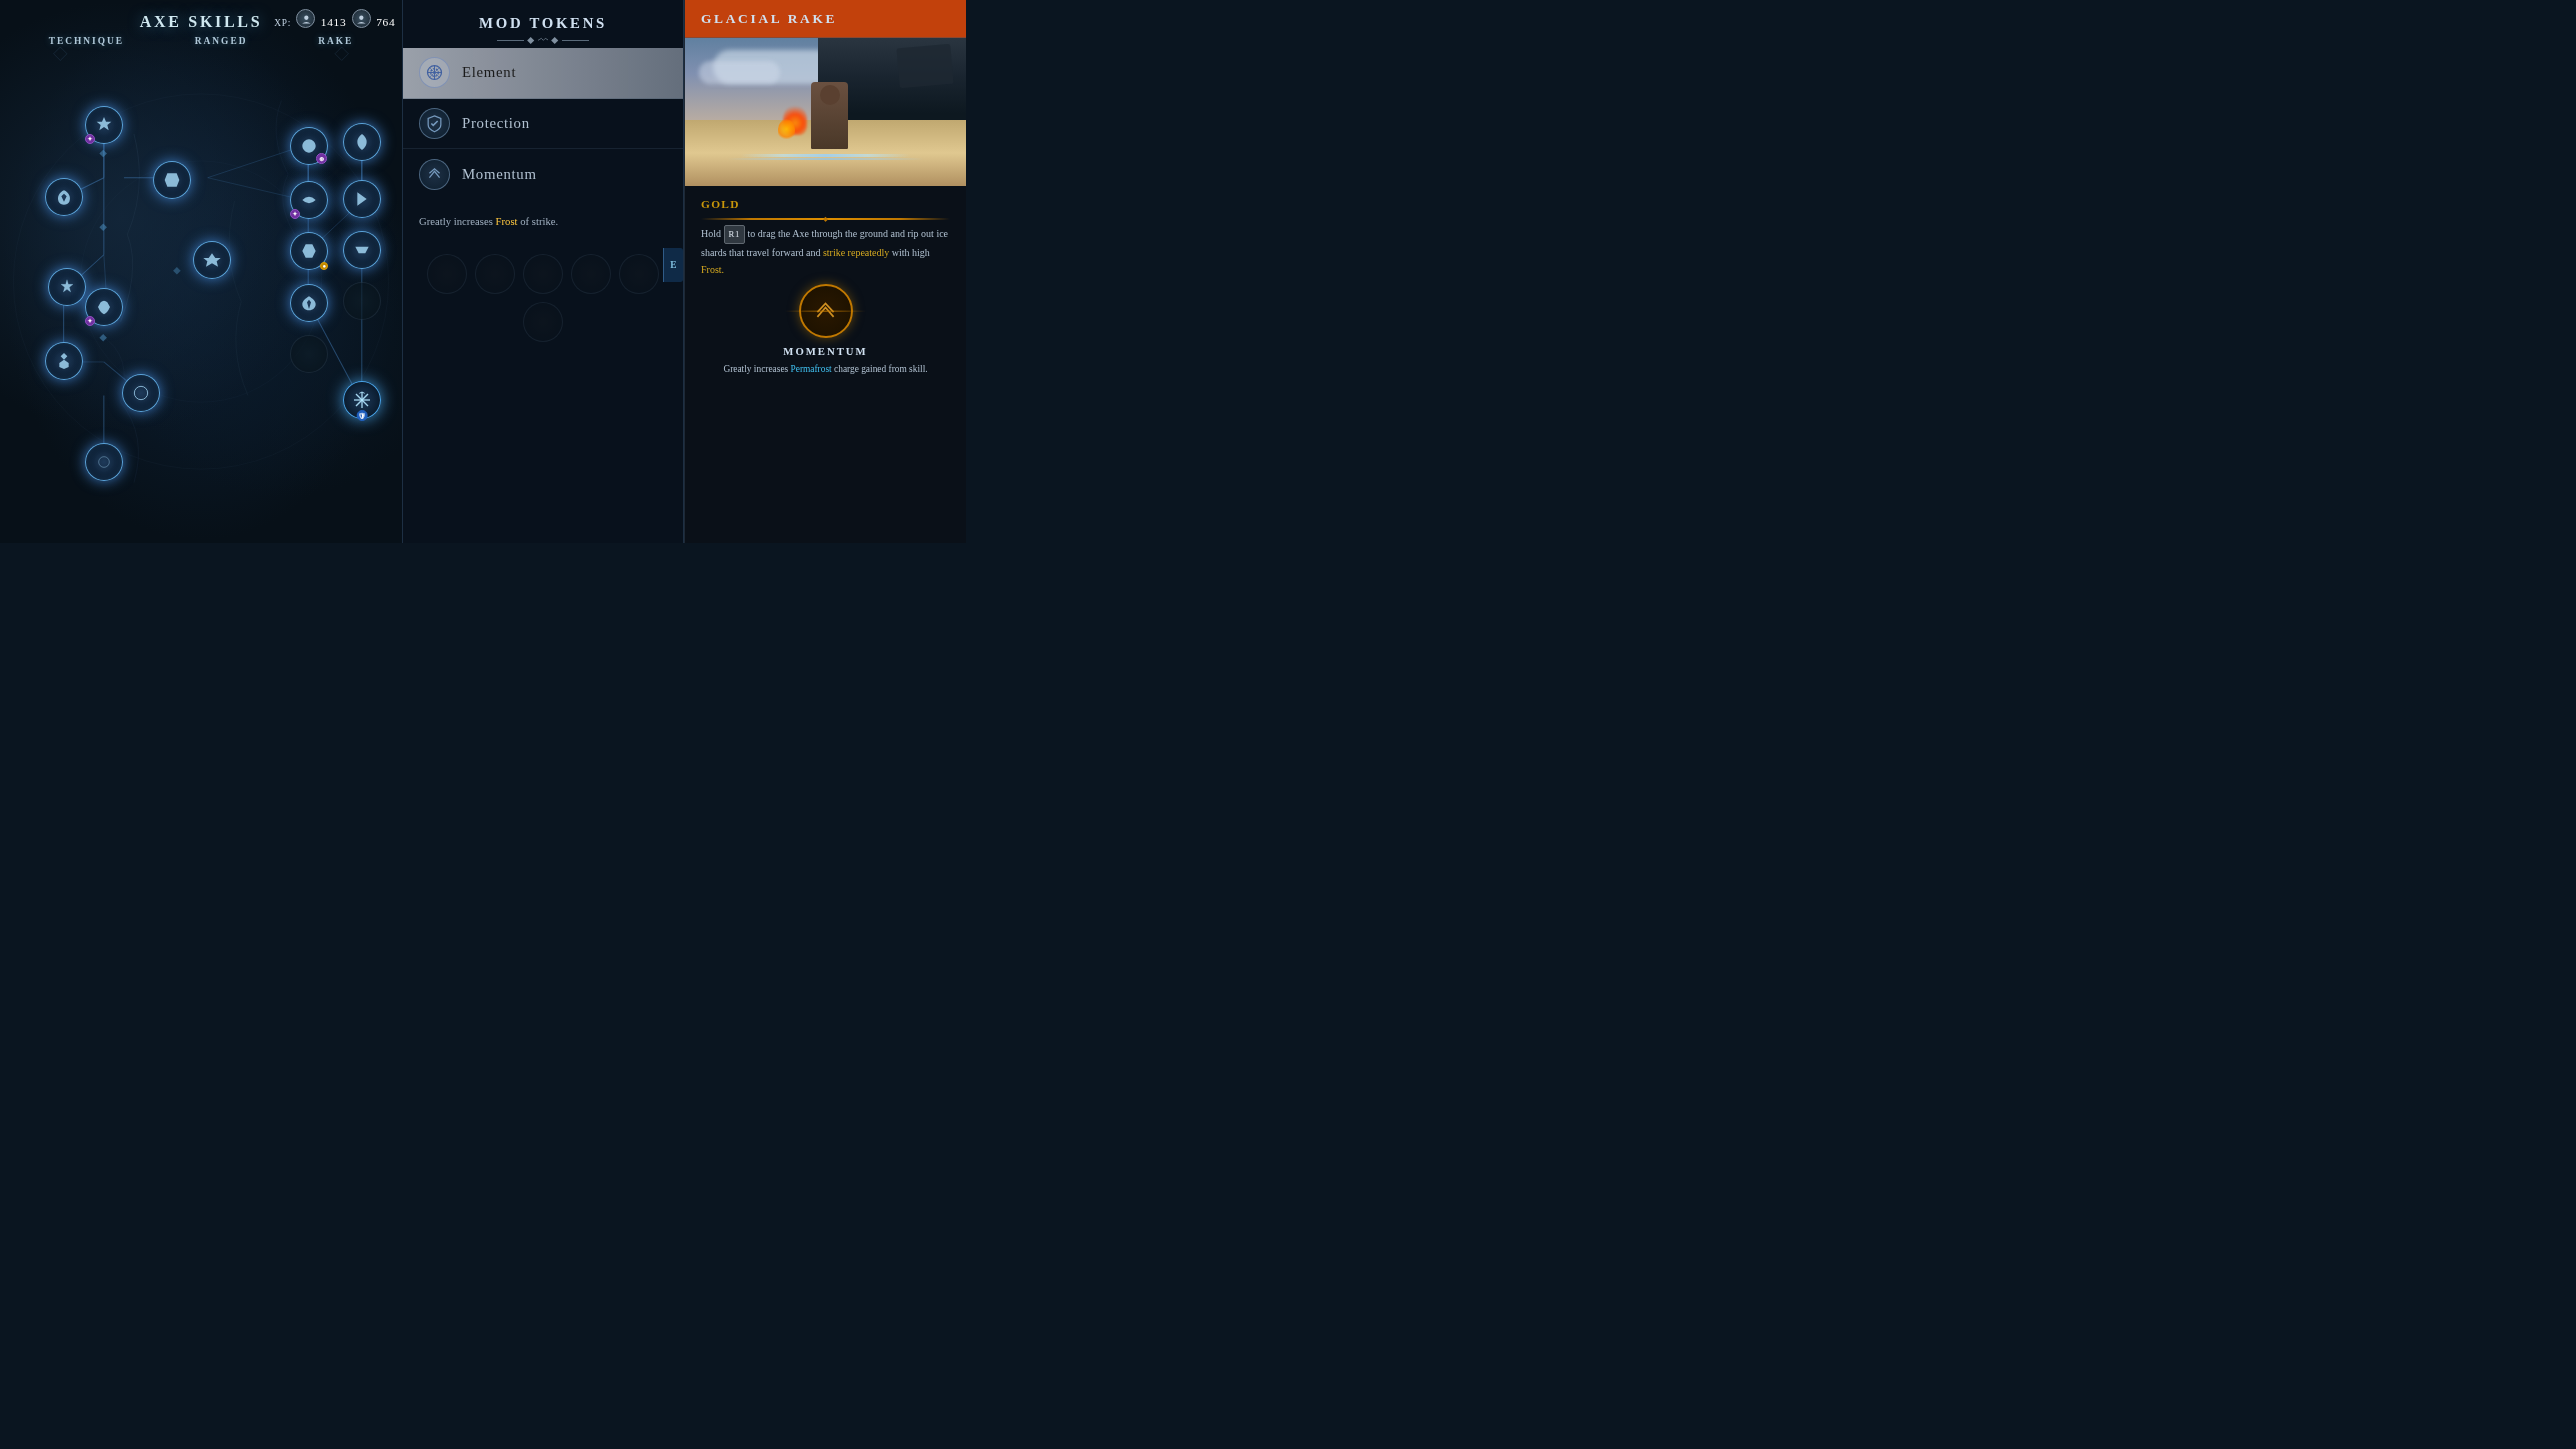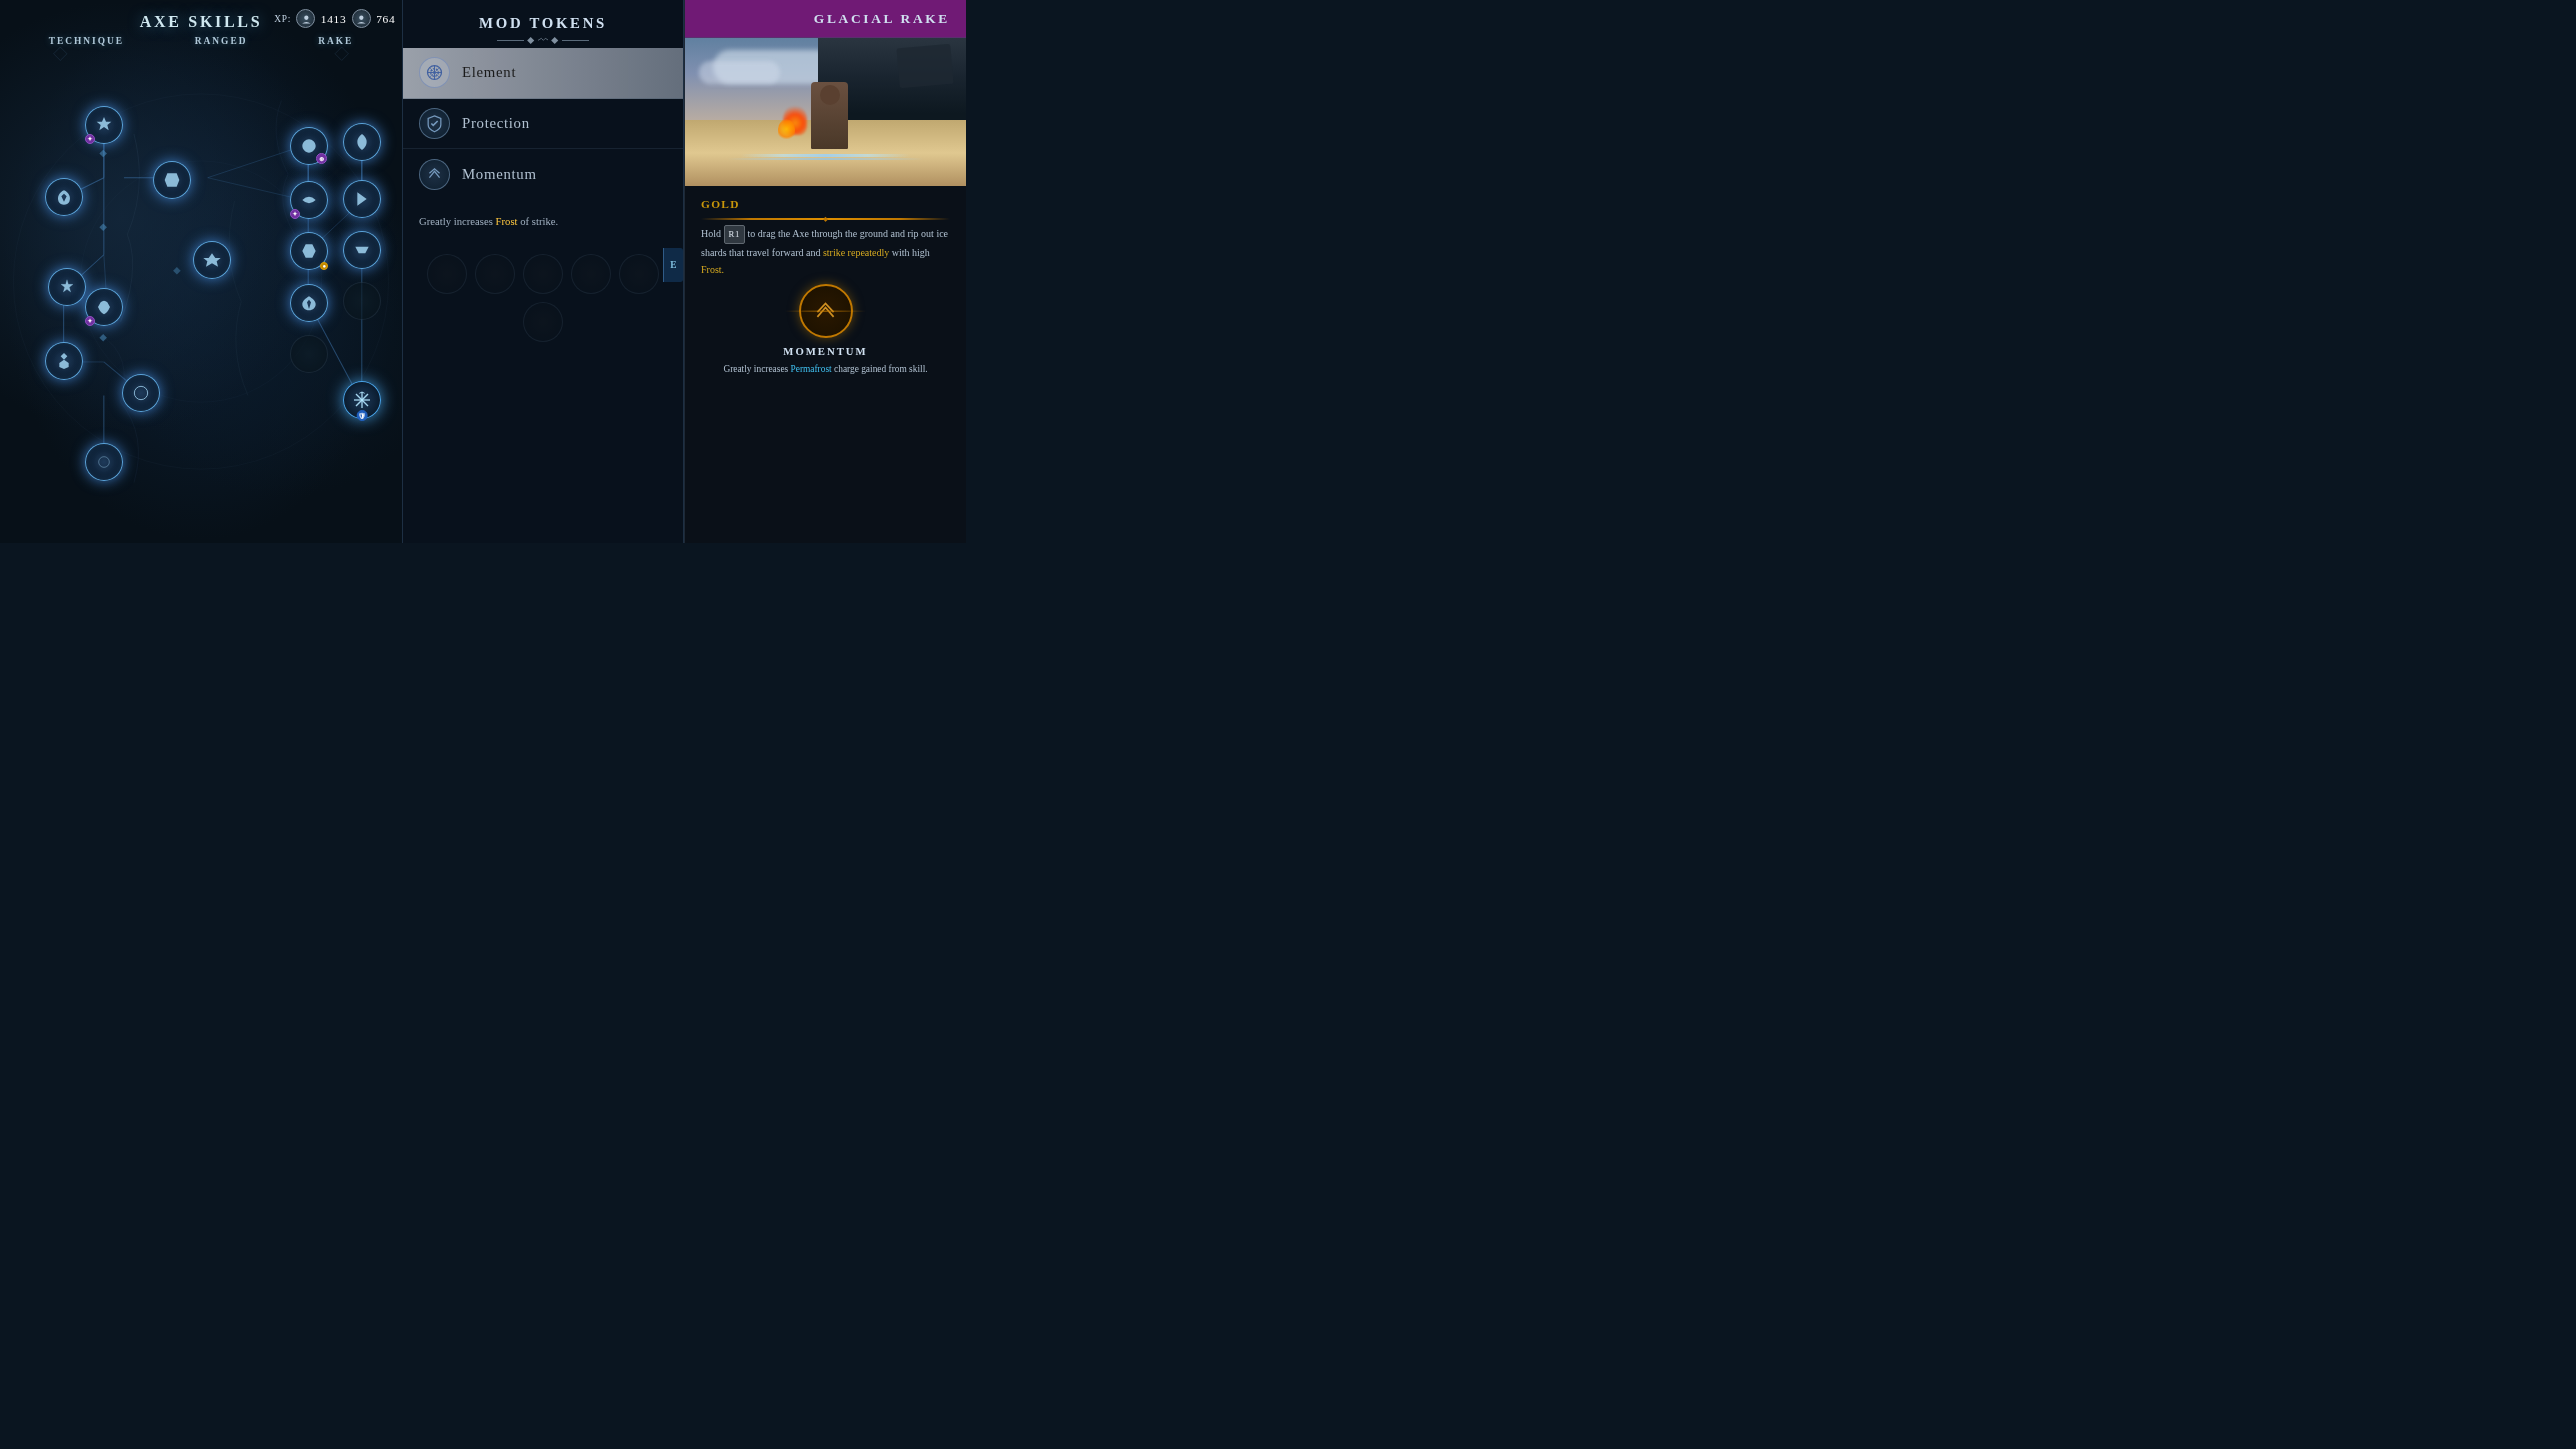--- a/index.html
+++ b/index.html
@@ -291,23 +291,23 @@
     }
 
     
     .detail-panel {
       flex: 1;
       background: #0a1018;
       border-left: 0.7px solid rgba(60,80,100,0.4);
     }
 
     .detail-header {
-      background: #701a75;
+      background: #c2410c;
       padding: 10.7px 16px;
-      text-align: right;
+      text-align: left;
       border-bottom: 0.7px solid rgba(60,80,100,0.4);
     }
 
     .detail-title {
       color: #d0e0f0;
       font-size: 13.4px;
       font-weight: bold;
       letter-spacing: 2.7px;
       font-family: 'Georgia', serif;
     }
@@ -492,21 +492,21 @@
     <line x1="540" y1="370" x2="540" y2="450" stroke="rgba(80,150,220,0.4)" stroke-width="1.5"></line>
     <line x1="540" y1="450" x2="540" y2="600" stroke="rgba(80,150,220,0.4)" stroke-width="1.5"></line>
 
     <line x1="310" y1="265" x2="460" y2="215" stroke="rgba(80,150,220,0.3)" stroke-width="1"></line>
     <line x1="310" y1="265" x2="460" y2="300" stroke="rgba(80,150,220,0.25)" stroke-width="1"></line>
   </svg>
 
   <div style="position: absolute; top: 0; left: 0; right: 0;">
     <div class="panel-title">AXE SKILLS</div>
 
-    <div style="position: absolute; top: 9.4px; right: 6.7px; display: flex; align-items: center; gap: 5.4px;">
+    <div style="position: absolute; top: 9.4px; right: 6.7px; display: flex; align-items: flex-end; gap: 5.4px;">
       <span class="xp-label" style="color: #c0d0e0; font-size:9.4px; letter-spacing:0.7px;">XP:</span>
       <div class="xp-avatar">
         <svg viewBox="0 0 20 20" style="width:10.7px;height:10.7px;fill:#c0d0e0;">
           <circle cx="10" cy="7" r="4"></circle>
           <path d="M2 18 Q10 12 18 18"></path>
         </svg>
       </div>
       <span class="xp-value">1413</span>
       <div class="xp-avatar">
         <svg viewBox="0 0 20 20" style="width:10.7px;height:10.7px;fill:#c0d0e0;">

